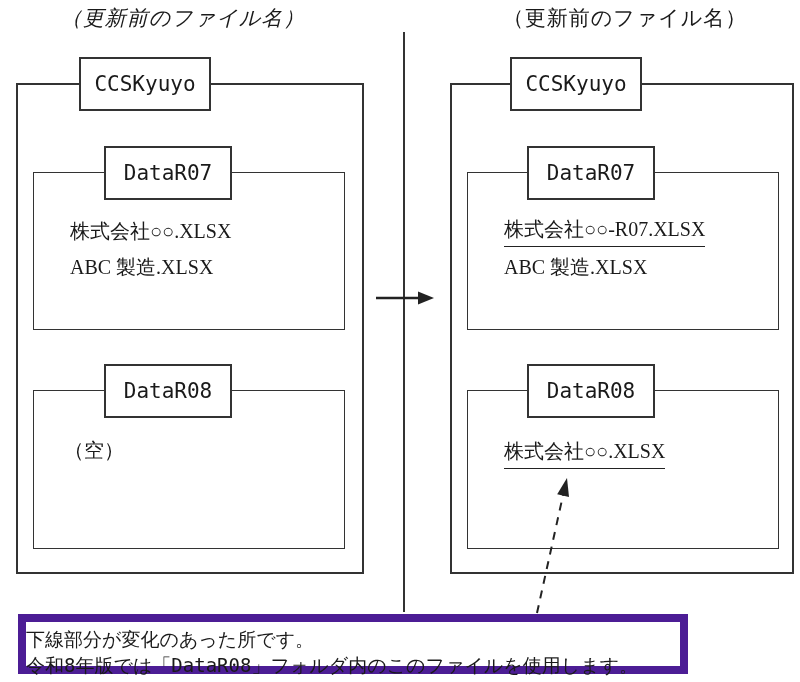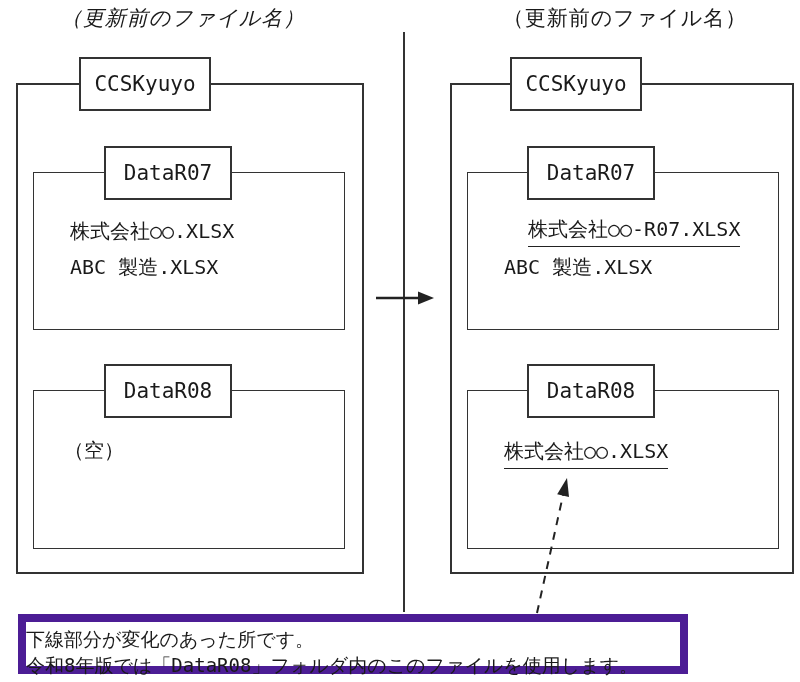--- a/index.html
+++ b/index.html
@@ -17,21 +17,21 @@
   }
   .content-box {
     position:absolute; border:1.5px solid #333; background:#ffffff; z-index:2;
   }
   .label-box {
     position:absolute; border:2px solid #333; background:#ffffff; z-index:3;
     display:flex; align-items:center; justify-content:center;
     font-size:21px; white-space:nowrap;margin-left:13px;
   }
   .file {
-    position:absolute; font-size:20px; white-space:nowrap; z-index:4;
+    position:absolute; font-size:20px; white-space:nowrap; z-index:4;font-family:Liberation Serif, serif;
   }
   .underline { border-bottom:1.5px solid #222; padding-bottom:3px; }
   .vline { position:absolute; width:2px; background:#333; z-index:0; }
   .note-box {
     position:absolute; border:8px solid #4c1d95; background:#ffffff; z-index:5;
     font-size:19px; line-height:26px; padding:4px 0; white-space:nowrap;
     box-sizing:border-box;
   }
   .arrow-layer {
     position:absolute; left:0; top:0; width:800px; height:682px;
@@ -58,21 +58,21 @@
 
   <div class="content-box" style="left:33px; top:390px; width:310px; height:157px;"></div>
   <div class="label-box" style="left:91px; top:364px; width:124px; height:50px;">DataR08</div>
   <div class="file" style="left:64px; top:437px;">（空）</div>
 
   <div class="outer-box" style="left:450px; top:83px; width:340px; height:487px;"></div>
   <div class="label-box" style="left:497px; top:57px; width:128px; height:50px;">CCSKyuyo</div>
 
   <div class="content-box" style="left:467px; top:172px; width:310px; height:156px;"></div>
   <div class="label-box" style="left:514px; top:146px; width:124px; height:50px;">DataR07</div>
-  <div class="file underline" style="left:504px; top:216px;margin-left:24px;">株式会社○○-R07.XLSX</div>
+  <div class="file underline" style="left:504px; top:216px;">株式会社○○-R07.XLSX</div>
   <div class="file" style="left:504px; top:254px;">ABC 製造.XLSX</div>
 
   <div class="content-box" style="left:467px; top:390px; width:310px; height:157px;"></div>
   <div class="label-box" style="left:514px; top:364px; width:124px; height:50px;">DataR08</div>
   <div class="file underline" style="left:504px; top:438px;">株式会社○○.XLSX</div>
 
   <div class="note-box" style="left:18px; top:614px; width:670px; height:60px;">
     <div>下線部分が変化のあった所です。</div>
     <div>令和8年版では「DataR08」フォルダ内のこのファイルを使用します。</div>
   </div>

